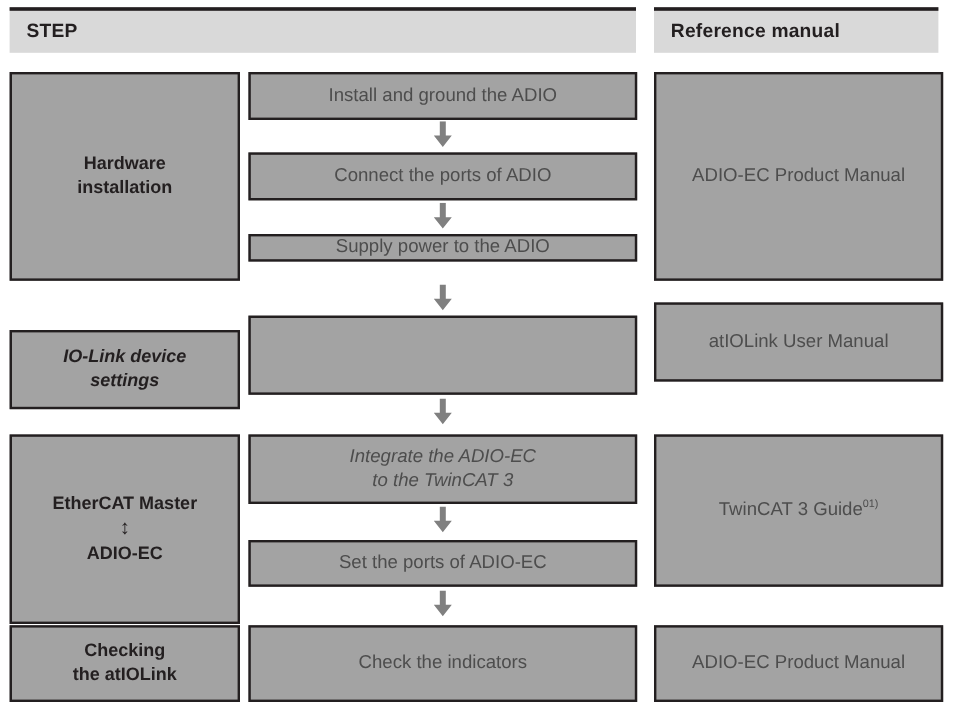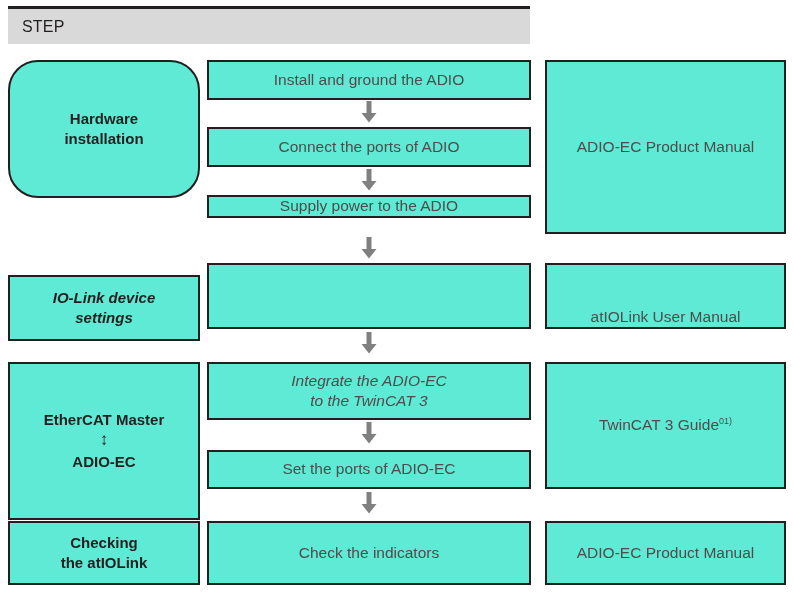--- a/index.html
+++ b/index.html
@@ -33,38 +33,38 @@
   .hdr {
     position: absolute;
     top: 0;
     height: 38px;
     background: #d9d9d9;
     border-top: 3px solid #231f20;
     box-sizing: border-box;
     display: flex;
     align-items: center;
     font-size: 16px;
-    font-weight: normal;
+    font-weight: bold;
     letter-spacing: 0.2px;
     color: #231f20;
   }
   .hdr-step    { left: 8px;   width: 522px; padding-left: 14px; }
   .hdr-manual  { left: 545px; width: 237px; padding-left: 14px; }
 
   
   .row {
     position: absolute;
     left: 0;
     width: 794px;
   }
   .cell {
     position: absolute;
     box-sizing: border-box;
     border: 2px solid #231f20;
-    background: #5eead4;
+    background: #a3a3a3;
     display: flex;
     align-items: center;
     justify-content: center;
     text-align: center;
   }
   .col-step   { left: 8px;   width: 192px; }
   .col-action { left: 207px; width: 324px; }
   .col-ref    { left: 545px; width: 241px; }
 
   .step-label {
@@ -108,25 +108,26 @@
   }
   .arrow svg { display: block; }
 </style>
 </head>
 <body>
 
 <div class="sheet">
 
   <div class="header-row">
     <div class="hdr hdr-step">STEP</div>
-  </div>
-
-  <div class="row" style="top:0;">
-
-    <div class="cell col-step" style="top:60px; height:138px;border-radius:30px;">
+    <div class="hdr hdr-manual">Reference manual</div>
+  </div>
+
+  <div class="row" style="top:0;">
+
+    <div class="cell col-step" style="top:60px; height:174px;">
       <div class="step-label">
         <span>Hardware</span><br>
         <span>installation</span>
       </div>
     </div>
 
     <div class="cell col-action" style="top:60px; height:40px;">
       <span class="action-label">Install and ground the ADIO</span>
     </div>
 
@@ -169,21 +170,21 @@
         <span>settings</span>
       </div>
     </div>
 
     <div class="cell col-action" style="top:263px; height:66px;">
       <div class="action-label">
         <br>
       </div>
     </div>
 
-    <div class="cell col-ref" style="top:263px; height:66px;align-items:flex-end;">
+    <div class="cell col-ref" style="top:252px; height:66px;">
       <span class="ref-label">atIOLink User Manual</span>
     </div>
   </div>
 
   <div class="arrow" style="left:369px; top:332px;">
     <svg viewBox="0 0 16 22" width="16" height="22" aria-hidden="true">
       <polygon points="5.5,0 10.5,0 10.5,12 15.5,12 8,21.5 0.5,12 5.5,12" fill="#808080"></polygon>
     </svg>
   </div>
 

